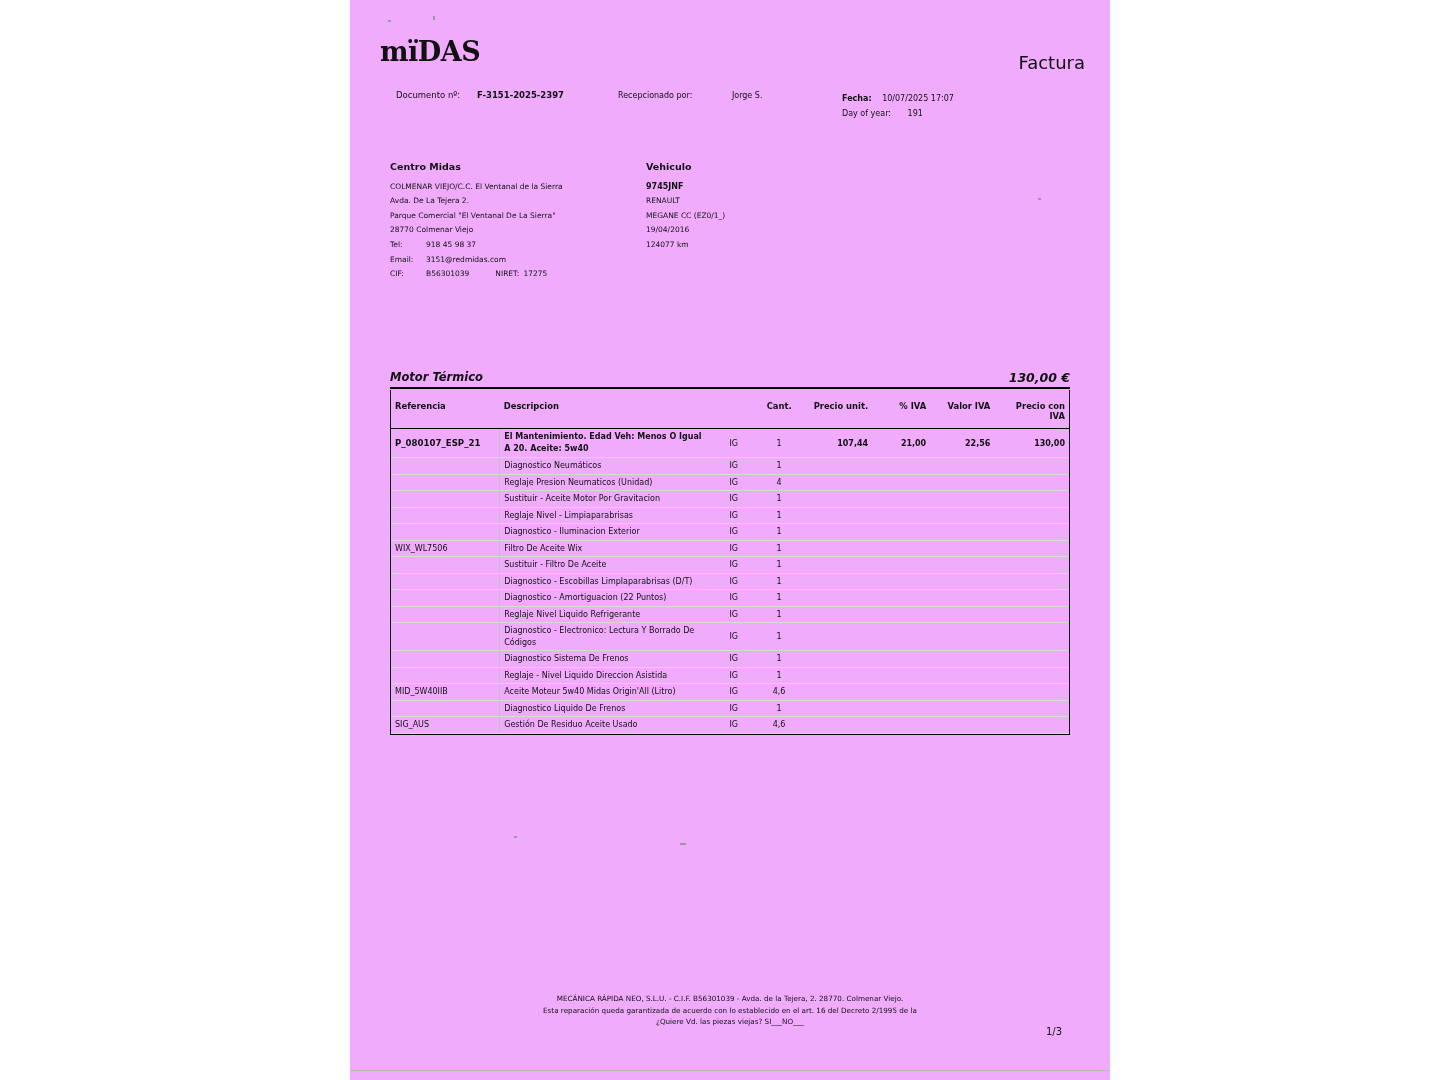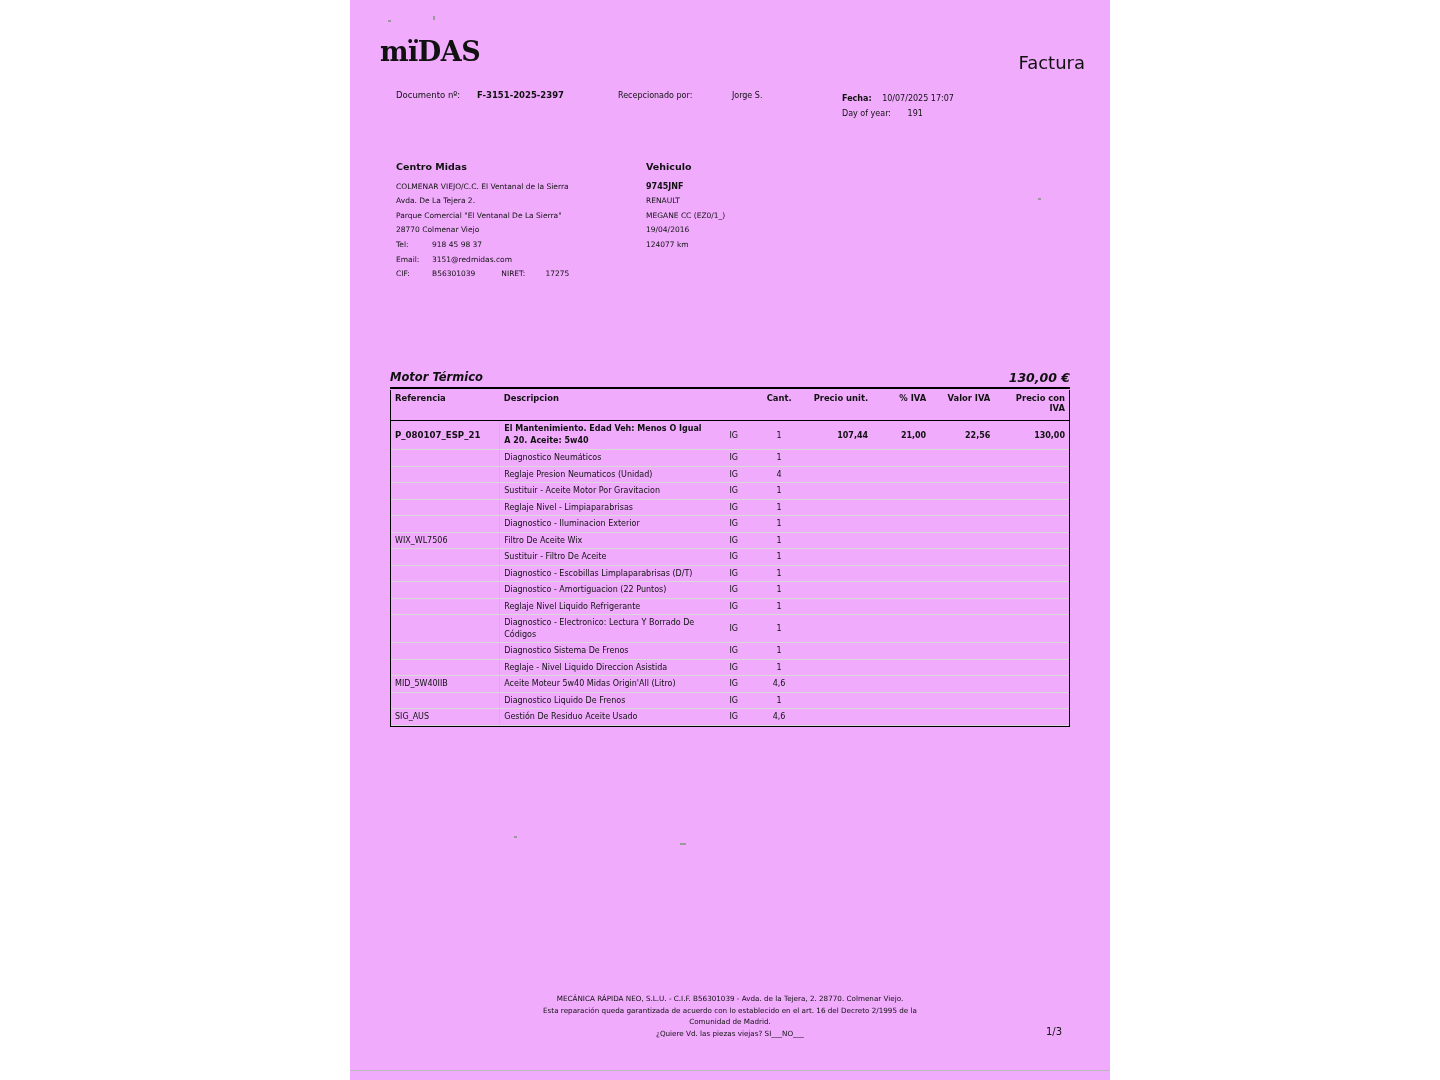--- a/index.html
+++ b/index.html
@@ -80,37 +80,37 @@
     left: 492px;
     top: 109px;
     font-size: 8px;
     color: #111;
   }
   .doy .val { margin-left: 14px; }
 
   
   .centro {
     position: absolute;
-    left: 46px;
+    left: 40px;
     top: 160px;
     width: 230px;
     font-size: 7.5px;
     color: #111;
     line-height: 14.6px;
   }
   .centro .hdr {
     font-size: 9.5px;
     font-weight: bold;
     margin-bottom: 5px;
   }
   .centro .row { white-space: nowrap; }
   .centro .k { display: inline-block; width: 36px; }
   .centro .k2 { display: inline-block; width: 36px; }
   .centro .niret { margin-left: 26px; }
-  .centro .nv { margin-left: 20px; }
+  .centro .nv { margin-left: 4px; }
 
   .vehiculo {
     position: absolute;
     left: 296px;
     top: 160px;
     width: 220px;
     font-size: 7.5px;
     color: #111;
     line-height: 14.6px;
   }
@@ -159,21 +159,21 @@
   table.items {
     width: 100%;
     border-collapse: collapse;
     font-size: 8px;
     color: #111;
   }
   table.items thead th {
     font-size: 8.4px;
     font-weight: bold;
     text-align: left;
-    padding: 3px 4px 7px 4px;
+    padding: 11px 4px 7px 4px;
     border-bottom: 1.4px solid #000;
     vertical-align: top;
   }
   table.items thead th.c { text-align: center; }
   table.items thead th.r { text-align: right; }
   table.items tbody td {
     padding: 2px 4px;
     vertical-align: middle;
     border-bottom: 0.6px solid #d9d9d9;
   }
@@ -474,20 +474,19 @@
               <td class="viva"></td>
               <td class="total"></td>
             </tr>
           </tbody>
       </table>
     </div>
 
     <div class="footer">
       <div>MECÁNICA RÁPIDA NEO, S.L.U. -  C.I.F. B56301039 -  Avda. de la Tejera, 2. 28770. Colmenar Viejo.</div>
       <div>Esta reparación queda garantizada de acuerdo con lo establecido en el art. 16 del Decreto 2/1995 de la</div>
-      <div>Comunidad de Madrid.</div>
       <div>¿Quiere Vd. las piezas viejas? SI___NO___</div>
     </div>
     <div class="pageno">1/3</div>
     <div class="bottom-rule"></div>
 
   </div>
 </div>
 
 </body></html>

